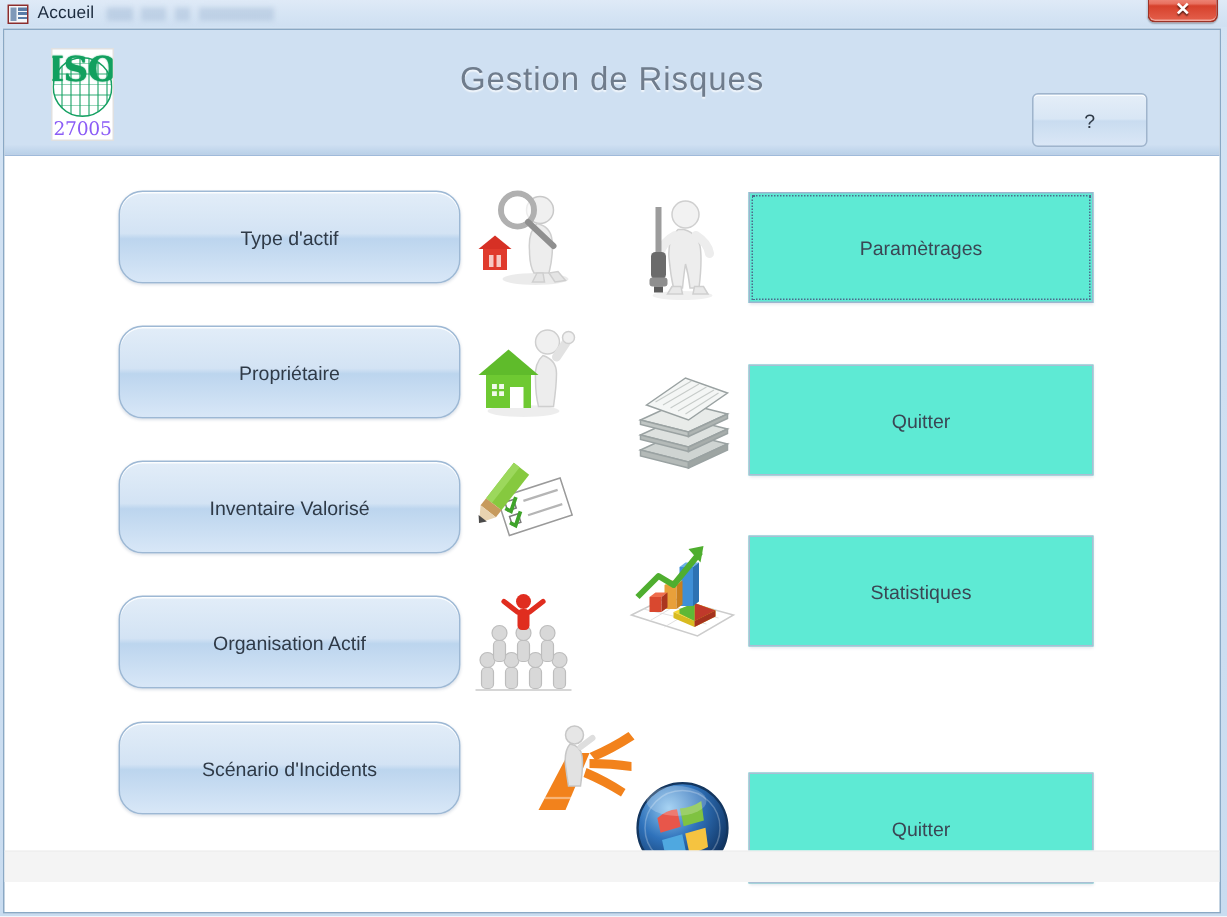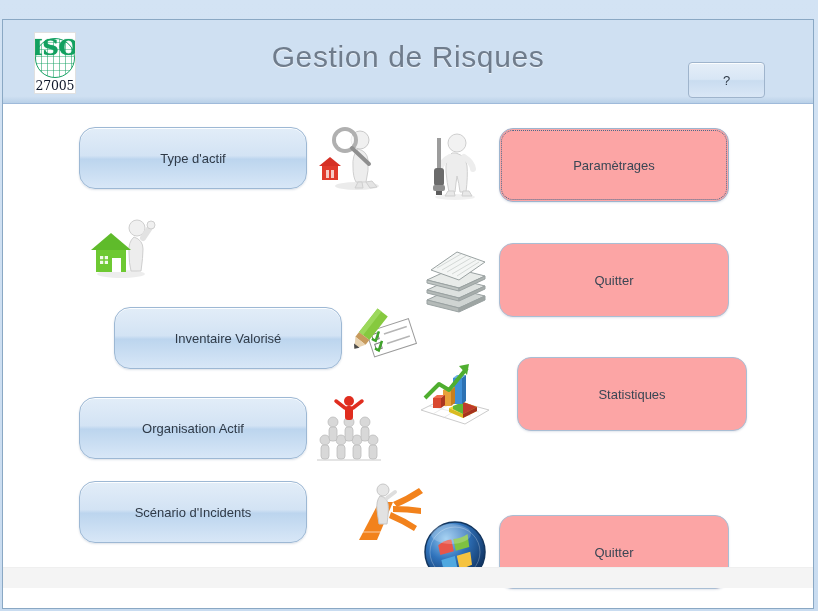--- a/index.html
+++ b/index.html
@@ -109,21 +109,21 @@
   #header-banner {
     position: relative;
     height: 84px;
     background: linear-gradient(180deg, #cfe0f2 0%, #cfe0f2 92%, #b9d0e8 100%);
     border-bottom: 1px solid #9fbada;
   }
   #app-title {
     position: absolute;
     left: 0; right: 0; top: 20px;
     text-align: center;
-    font-size: 30px;
+    font-size: 22px;
     color: #6f7c8c;
     font-weight: 400;
     letter-spacing: .6px;
     text-shadow: 0 1px 1px rgba(255,255,255,.75);
     pointer-events: none;
   }
 
   
   #iso-logo {
     position: absolute;
@@ -160,21 +160,21 @@
     color: #12a05f;
     margin-top: 2px;
     text-shadow: 0 0 1px #12a05f;
     letter-spacing: -0.5px;
   }
   .iso-num {
     position: relative;
     z-index: 2;
     font-family: "DejaVu Serif", serif;
     font-size: 12.5px;
-    color: #0f172a;
+    color: #8b5cf6;
     line-height: 1;
     margin-top: 6px;
     letter-spacing: -0.2px;
   }
 
   
   #help-button {
     position: absolute;
     right: 48px; top: 42px;
     width: 77px; height: 36px;
@@ -225,23 +225,23 @@
     align-items: center;
     justify-content: center;
     cursor: pointer;
     text-align: center;
   }
 
   
   .btn-right {
     width: 230px;
     height: 74px;
-    border-radius: 14px;
+    border-radius: 0;
     border: 1px solid #a9bed4;
-    background: #fca5a5;
+    background: #5eead4;
     box-shadow: 0 1px 2px rgba(60,90,130,.15);
     color: #3a4654;
     font-size: 13px;
     display: flex;
     align-items: center;
     justify-content: center;
     cursor: pointer;
     text-align: center;
   }
   .btn-right.focused {
@@ -256,20 +256,28 @@
     position: relative;
     flex: 0 0 auto;
   }
   .icon-box svg { display: block; width: 100%; height: 100%; }
 </style>
 </head>
 <body>
 
 <div id="app-window">
 
+  <div id="title-bar">
+    <div id="doc-icon"></div>
+    <span id="title-text">Accueil</span>
+    <div id="title-blur"></div>
+    <div id="close-button">
+      <span>✕</span>
+    </div>
+  </div>
 
   <div id="form-area">
 
     <div id="header-banner">
 
       <div id="iso-logo">
         <div class="iso-globe"></div>
         <div class="iso-word">ISO</div>
         <div class="iso-num">27005</div>
       </div>
@@ -301,38 +309,41 @@
               <path d="M6 44 l11 -9 l11 9 z" fill="#d63025"></path>
               <rect x="9" y="44" width="16" height="14" fill="#e03a2c"></rect>
               <rect x="13" y="48" width="3" height="8" fill="#f6c9c4"></rect>
               <rect x="18" y="48" width="3" height="8" fill="#f6c9c4"></rect>
             </g>
           </svg>
         </div>
       </div>
 
       <div class="menu-row" style="left:76px; top:108px;">
+        <div class="btn-left">
+          <span>Propriétaire</span>
+        </div>
         <div class="icon-box" style="margin-left:6px;">
           <svg viewBox="0 0 72 72">
             <ellipse cx="36" cy="62" rx="24" ry="4" fill="#000" opacity=".07"></ellipse>
             <circle cx="52" cy="16" r="8" fill="#f0f0f0" stroke="#cfcfcf"></circle>
             <path d="M49 25 q-6 5 -5 16 q0 10 2 18 l10 0 q2 -14 2 -22 q0 -9 -9 -12z" fill="#ededed" stroke="#cfcfcf"></path>
             <path d="M58 26 l8 -12" stroke="#e2e2e2" stroke-width="6" stroke-linecap="round"></path>
             <circle cx="66" cy="13" r="4" fill="#f0f0f0" stroke="#cfcfcf"></circle>
             <path d="M6 38 l20 -17 l20 17 z" fill="#5fbb2b"></path>
             <rect x="11" y="38" width="30" height="22" fill="#6ec932"></rect>
             <rect x="27" y="46" width="9" height="14" fill="#ffffff"></rect>
             <rect x="15" y="44" width="8" height="8" fill="#ffffff" opacity=".9"></rect>
             <line x1="19" y1="44" x2="19" y2="52" stroke="#6ec932" stroke-width="1.5"></line>
             <line x1="15" y1="48" x2="23" y2="48" stroke="#6ec932" stroke-width="1.5"></line>
           </svg>
         </div>
       </div>
 
-      <div class="menu-row" style="left:76px; top:198px;margin-left:35px;">
+      <div class="menu-row" style="left:76px; top:198px;">
         <div class="btn-left">
           <span>Inventaire Valorisé</span>
         </div>
         <div class="icon-box" style="margin-left:6px;">
           <svg viewBox="0 0 72 72">
             <g transform="rotate(-18 40 38)">
               <rect x="22" y="24" width="44" height="26" fill="#ffffff" stroke="#9a9a9a"></rect>
               <rect x="26" y="28" width="6" height="6" fill="none" stroke="#7a7a7a"></rect>
               <rect x="26" y="38" width="6" height="6" fill="none" stroke="#7a7a7a"></rect>
               <path d="M25 32 l3 3 l6 -8" fill="none" stroke="#3fa32a" stroke-width="2.5"></path>
@@ -445,21 +456,21 @@
               <path d="M33 30 L57 16"></path>
                 <path d="M38 32 L60 18"></path>
             </g>
           </svg>
         </div>
         <div class="btn-right">
           <span>Quitter</span>
         </div>
       </div>
 
-      <div class="menu-row" style="left:416px; top:253px;gap:18px;">
+      <div class="menu-row" style="left:416px; top:253px;">
         <div class="icon-box" style="margin-right:8px;">
           <svg viewBox="0 0 72 72">
             <path d="M2 52 L26 40 L70 52 L46 66 Z" fill="#ffffff" stroke="#cccccc"></path>
             <g stroke="#dcdcdc" stroke-width=".6">
               <path d="M10 48 L52 58"></path>
                 <path d="M18 44 L60 54"></path>
               <path d="M14 56 L36 43"></path>
                 <path d="M24 60 L46 47"></path>
             </g>
             <path d="M30 50 L44 44 L58 49 L44 56 Z" fill="#f5d733"></path>

